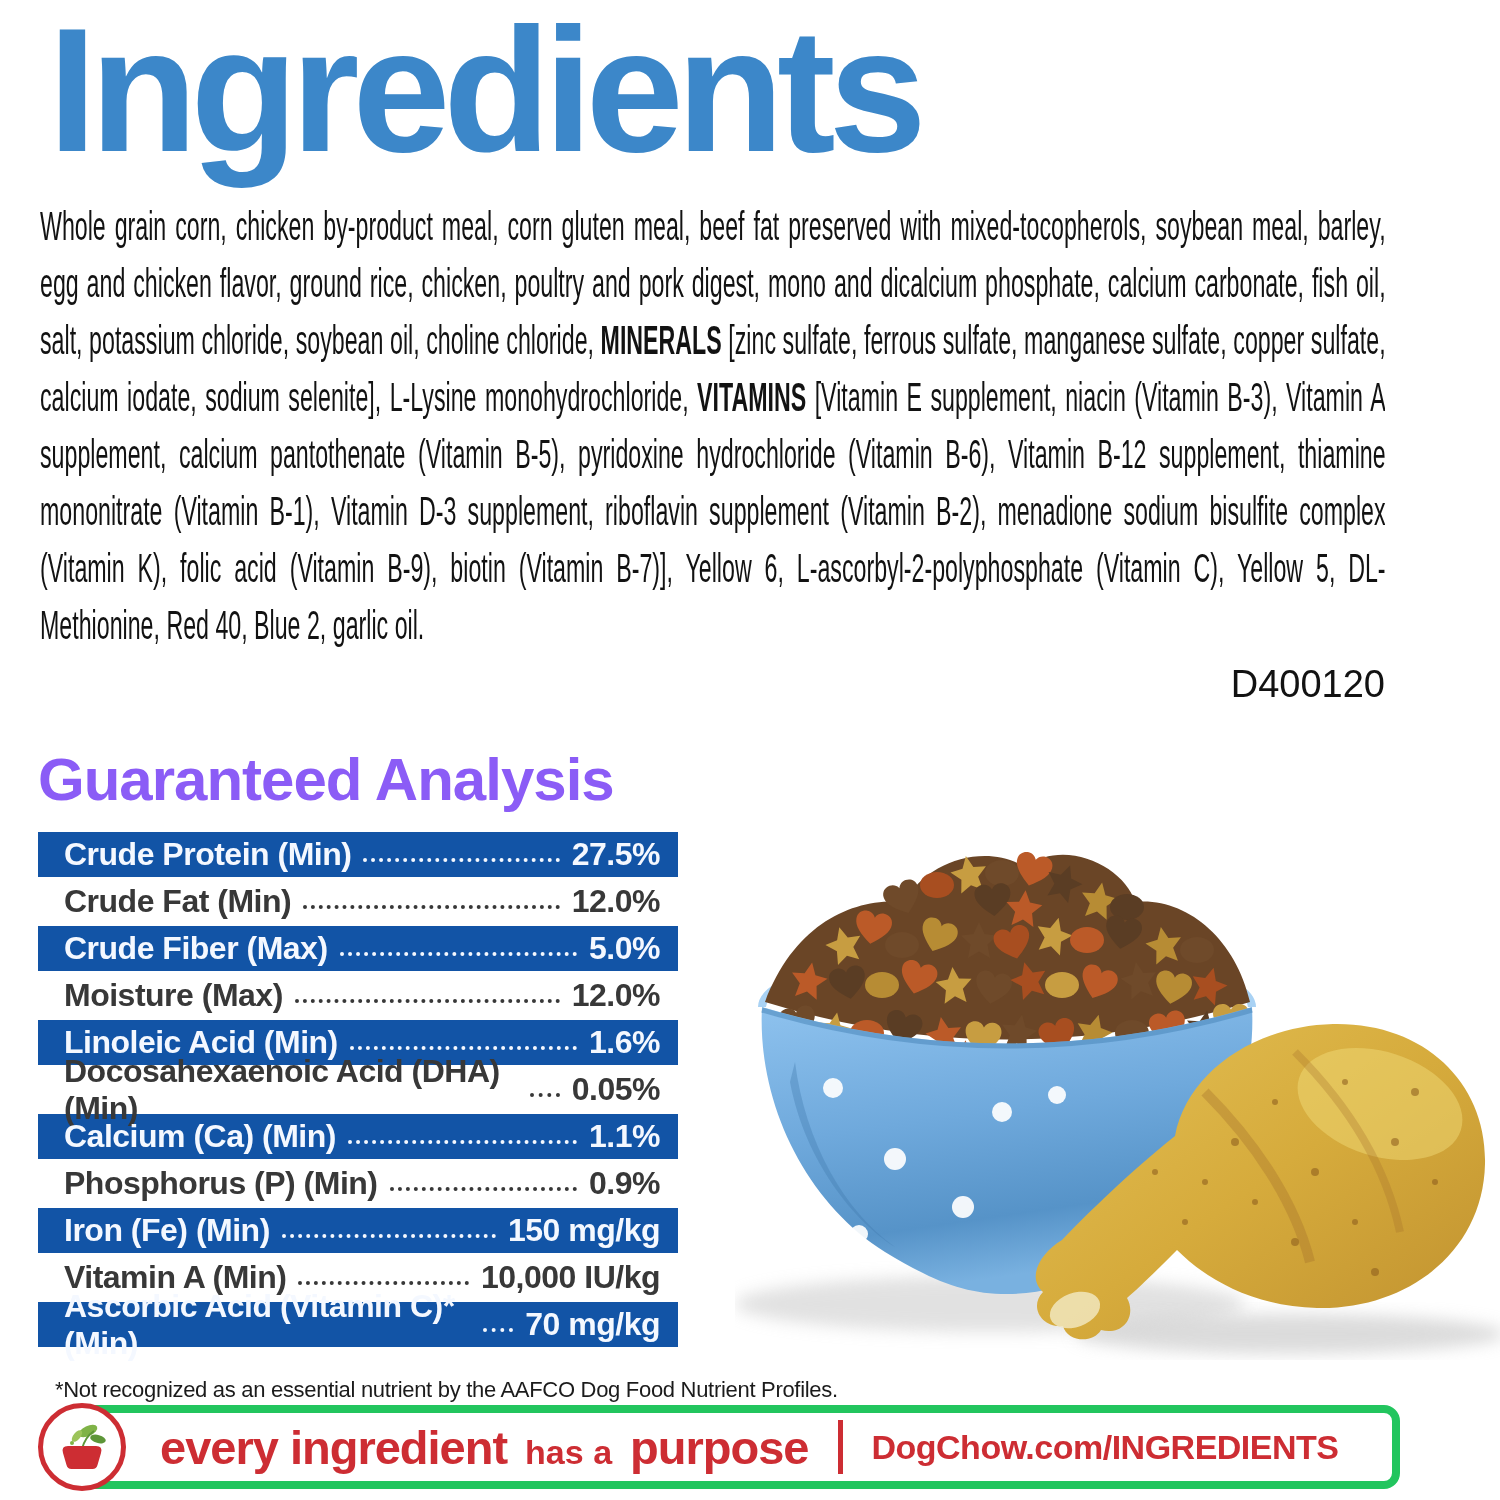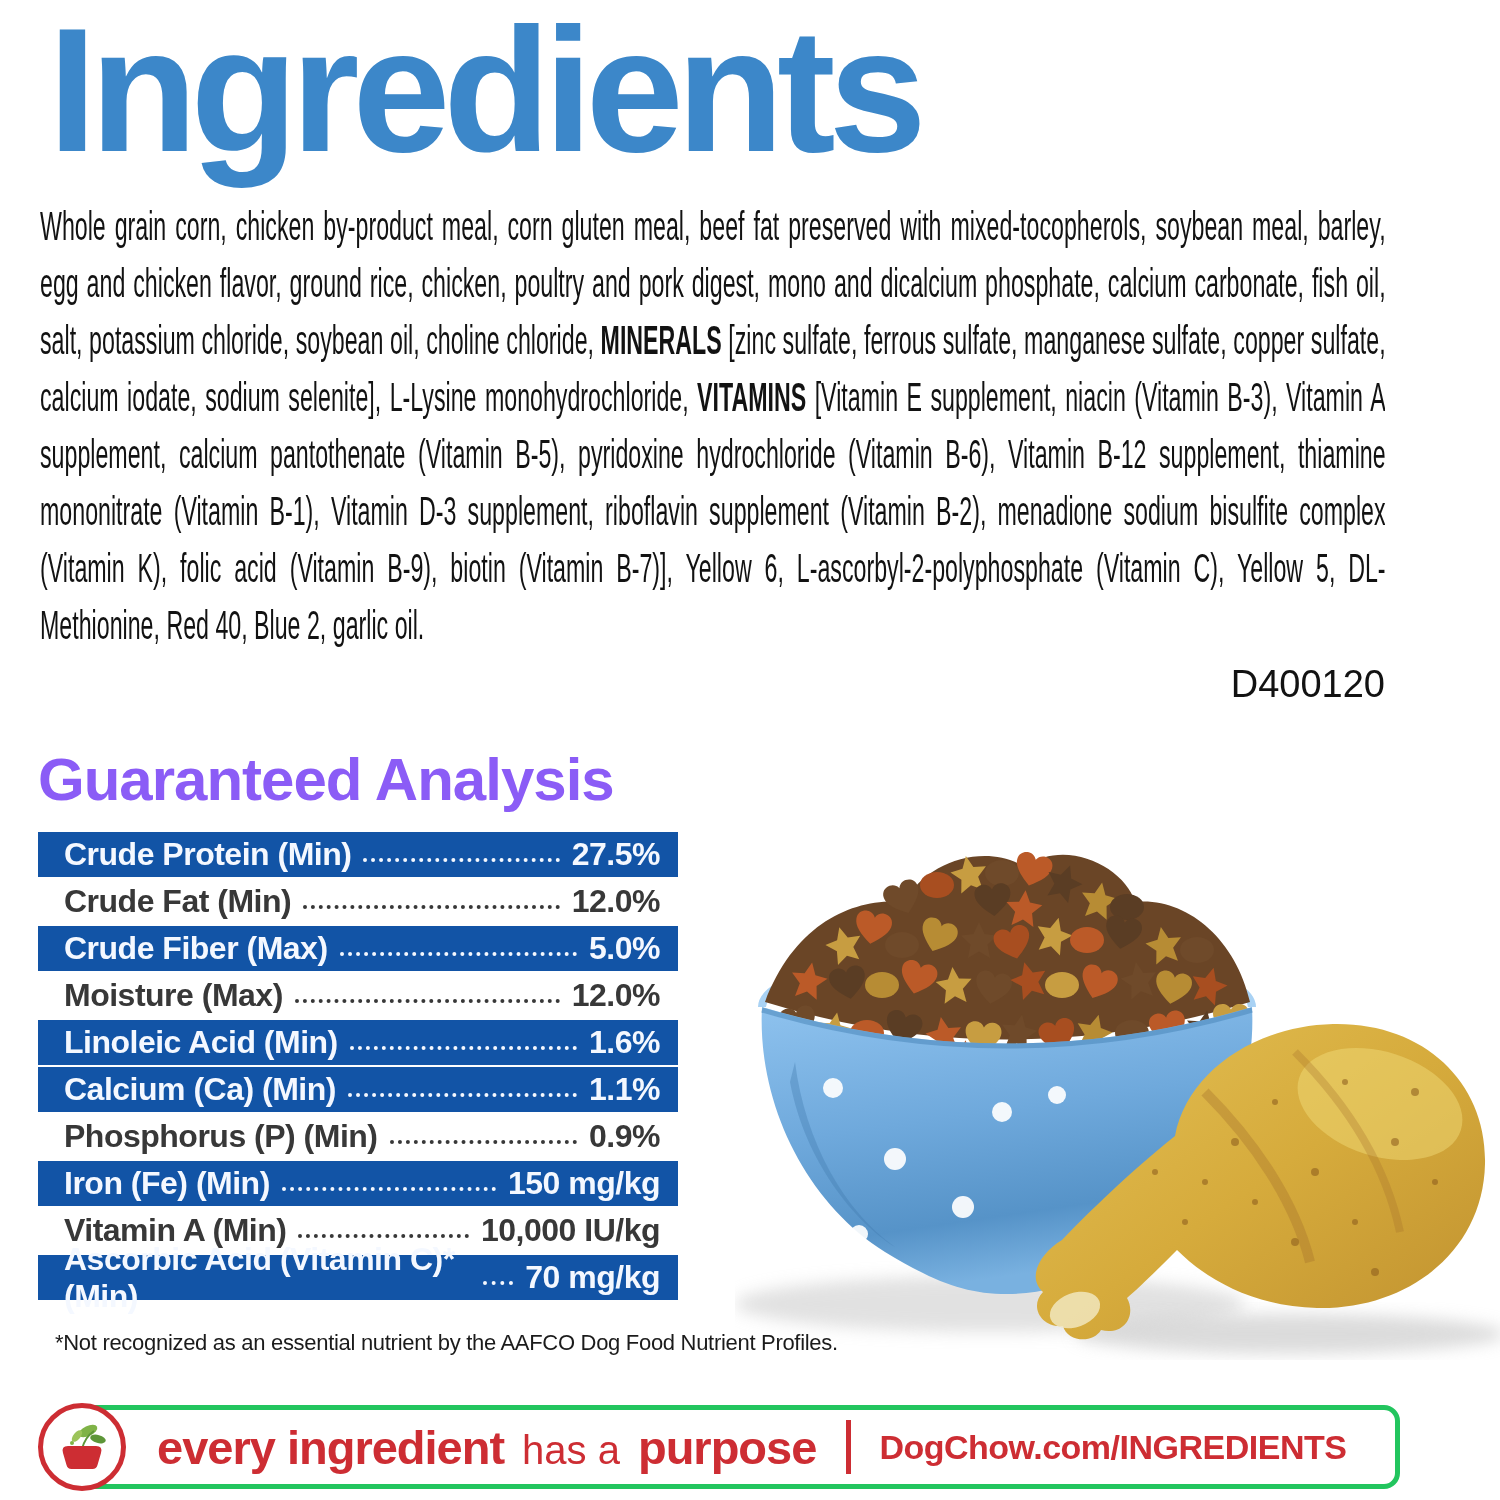--- a/index.html
+++ b/index.html
@@ -41,31 +41,31 @@
   .ga-leader{
     flex:1;height:0;border-bottom:4px dotted currentColor;
     margin:0 12px;transform:translateY(5px);min-width:30px;
   }
   .ga-value{white-space:nowrap;}
   .ga-footnote{margin:30px 0 0 55px;font-size:22px;color:#1b1b1b;letter-spacing:-0.3px;}
   
   .banner{position:absolute;left:38px;right:100px;bottom:8px;height:90px;}
   .banner-box{
     position:absolute;left:42px;right:0;top:3px;bottom:3px;
-    border:5px solid #22c55e;border-radius:16px;background:#fff;
+    border:8px solid #22c55e;border-radius:16px;background:#fff;
     display:flex;align-items:center;padding-left:72px;box-sizing:border-box;
   }
   .logo-circle{
     position:absolute;left:0;top:50%;transform:translateY(-50%);
     width:78px;height:78px;border-radius:50%;background:#fff;border:5px solid #cd2d33;
     display:flex;align-items:center;justify-content:center;z-index:2;
   }
   .tagline{display:flex;align-items:baseline;gap:18px;color:#cd2d33;white-space:nowrap;}
   .tag-big{font-size:47px;font-weight:bold;letter-spacing:-1px;}
-  .tag-small{font-size:40px;font-weight:normal;}
+  .tag-small{font-size:34px;font-weight:bold;}
   .banner-divider{width:5px;height:54px;background:#cd2d33;margin:0 28px 0 30px;align-self:center;}
   .banner-url{font-size:34px;font-weight:bold;color:#cd2d33;letter-spacing:-0.5px;white-space:nowrap;}
   
   .illustration{position:absolute;left:735px;top:842px;width:765px;height:518px;}
 </style>
 </head>
 <body>
 
 <h1 class="page-title">Ingredients</h1>
 
@@ -96,20 +96,25 @@
   </div>
     <div class="ga-row">
     <span class="ga-label">Moisture (Max)</span>
     <span class="ga-leader"></span>
     <span class="ga-value">12.0%</span>
   </div>
     <div class="ga-row hl">
     <span class="ga-label">Linoleic Acid (Min)</span>
     <span class="ga-leader"></span>
     <span class="ga-value">1.6%</span>
+  </div>
+    <div class="ga-row">
+    <span class="ga-label">Docosahexaenoic Acid (DHA) (Min)</span>
+    <span class="ga-leader"></span>
+    <span class="ga-value">0.05%</span>
   </div>
     <div class="ga-row hl">
     <span class="ga-label">Calcium (Ca) (Min)</span>
     <span class="ga-leader"></span>
     <span class="ga-value">1.1%</span>
   </div>
     <div class="ga-row">
     <span class="ga-label">Phosphorus (P) (Min)</span>
     <span class="ga-leader"></span>
     <span class="ga-value">0.9%</span>

